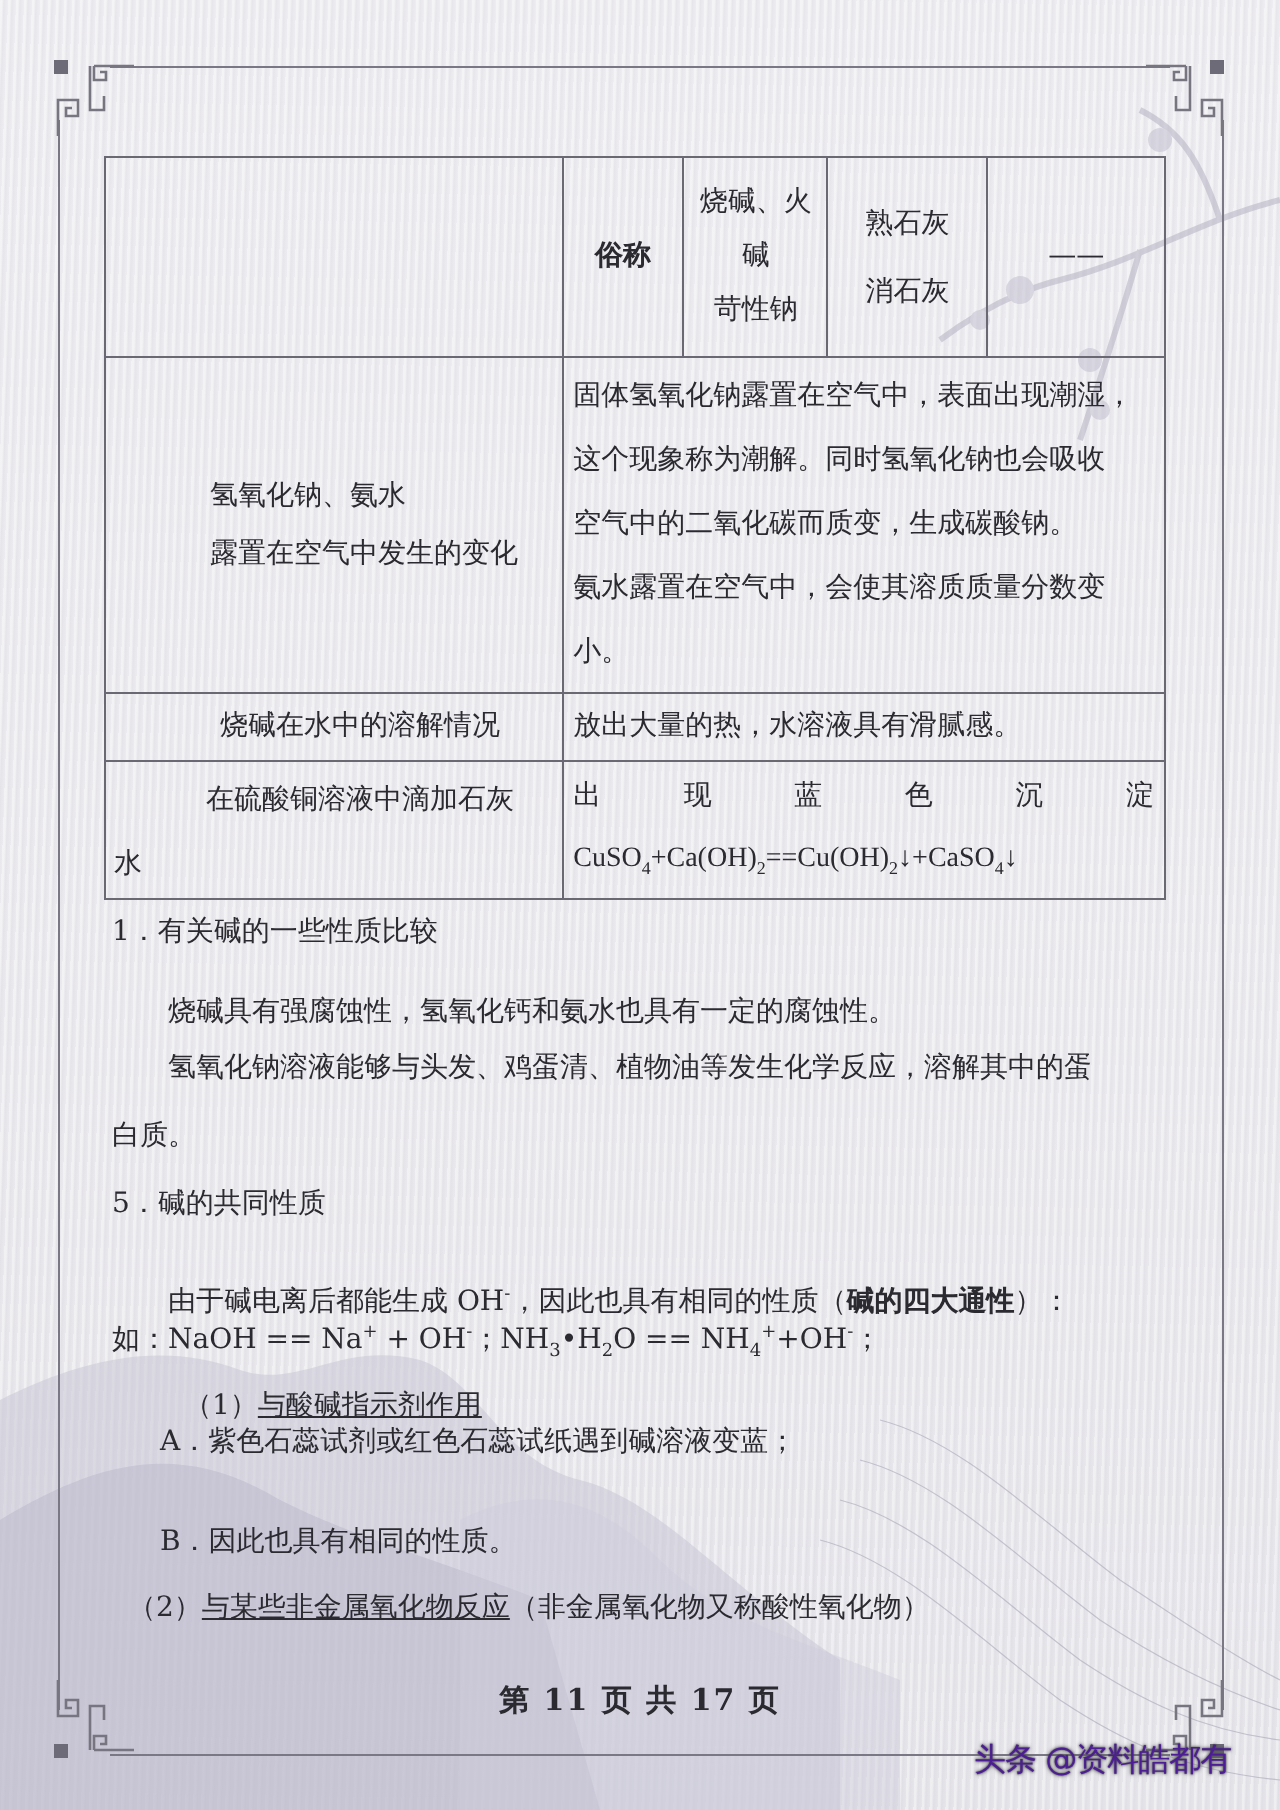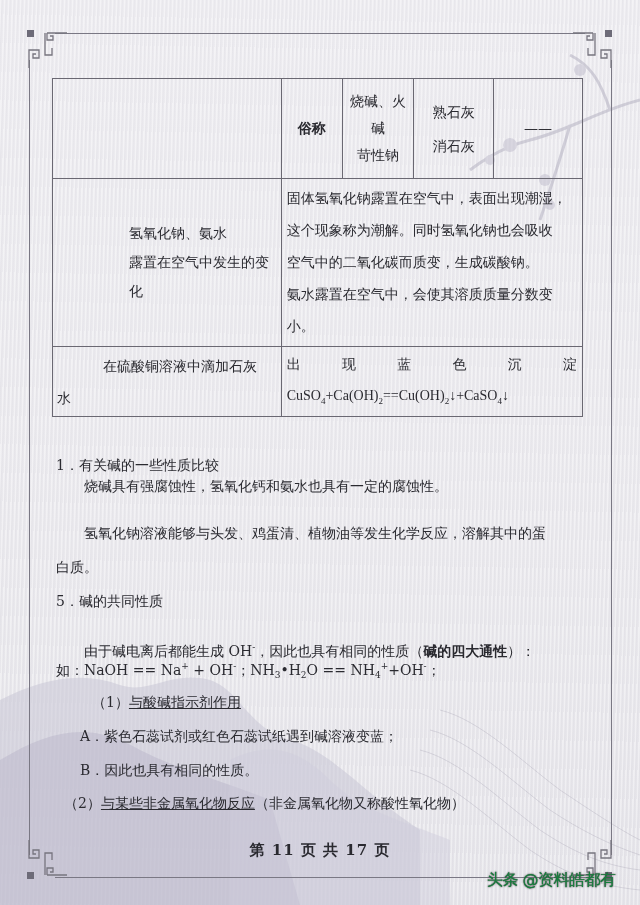--- a/index.html
+++ b/index.html
@@ -33,21 +33,21 @@
   table.main td { border:1px solid #6a6872; padding:0; vertical-align:middle; }
   .c-center { text-align:center; }
   .bold { font-weight:bold; }
   .multiline div { line-height:27px; }
   .para { position:absolute; font-size:14px; white-space:nowrap; }
   .ul { text-decoration:underline; }
   sub, sup { font-size:9px; }
   .footer { position:absolute; left:0; width:640px; top:841px; text-align:center; font-size:15px; font-weight:bold; letter-spacing:1px; }
   .watermark {
     position:absolute; left:487px; top:870px; font-family:"DejaVu Sans","Liberation Sans",sans-serif;
-    font-size:16px; color:#15803d; text-shadow:0 0 2px #555,0 0 1px #333; letter-spacing:-0.5px;
+    font-size:16px; color:#4c1d95; text-shadow:0 0 2px #555,0 0 1px #333; letter-spacing:-0.5px;
   }
 </style>
 </head>
 <body>
 
 <div class="bg"></div>
 
 <svg class="mountain" viewBox="0 0 640 265" preserveAspectRatio="none">
   <path d="M0,60 C40,40 80,30 120,45 C150,55 170,30 210,40 C240,50 250,90 290,100 C330,110 360,150 420,190 L420,265 L0,265 Z" fill="#c9c6d6" opacity="0.55"></path>
   <path d="M0,120 C50,90 90,80 140,110 C180,130 220,140 270,160 L300,265 L0,265 Z" fill="#b9b5c9" opacity="0.5"></path>
@@ -119,33 +119,37 @@
       <div>苛性钠</div>
     </td>
     <td class="c-center multiline" style="width:79px;margin-top:43px;">
       <div style="line-height:34px;">熟石灰</div>
       <div style="line-height:34px;">消石灰</div>
     </td>
     <td class="c-center" style="width:88px;">——</td>
   </tr>
 
   <tr style="height:168px;">
-    <td class="multiline" style="padding-left:76px;margin-left:32px;">
+    <td class="multiline" style="padding-left:52px;margin-left:32px;">
       <div style="line-height:29px;">氢氧化钠、氨水</div>
       <div style="line-height:29px;">露置在空气中发生的变化</div>
     </td>
     <td colspan="4" class="multiline" style="padding-left:5px; vertical-align:top; padding-top:3px;">
       <div style="line-height:32px;">固体氢氧化钠露置在空气中，表面出现潮湿，</div>
       <div style="line-height:32px;">这个现象称为潮解。同时氢氧化钠也会吸收</div>
       <div style="line-height:32px;">空气中的二氧化碳而质变，生成碳酸钠。</div>
       <div style="line-height:32px;">氨水露置在空气中，会使其溶质质量分数变</div>
       <div style="line-height:32px;">小。</div>
     </td>
   </tr>
 
+  <tr style="height:34px;">
+    <td style="padding-left:57px;">烧碱在水中的溶解情况</td>
+    <td colspan="4" style="padding-left:5px;">放出大量的热，水溶液具有滑腻感。</td>
+  </tr>
 
   <tr style="height:68px;">
     <td>
       <div style="padding-left:50px; line-height:34px;">在硫酸铜溶液中滴加石灰</div>
       <div style="padding-left:4px; line-height:30px;">水</div>
     </td>
     <td colspan="4" style="padding-left:5px; padding-right:5px;">
       <div style="display:flex; justify-content:space-between; line-height:34px;">
         <span>出</span>
         <span>现</span>
@@ -156,36 +160,36 @@
       </div>
       <div style="line-height:30px; font-family:'Liberation Serif',serif; font-size:14px;">
         <span>CuSO</span><sub>4</sub><span>+Ca(OH)</span><sub>2</sub><span>==Cu(OH)</span><sub>2</sub><span>↓+CaSO</span><sub>4</sub><span>↓</span>
       </div>
     </td>
   </tr>
 </tbody>
   </table>
 
 <div class="para" style="left:56px; top:457px;">1．有关碱的一些性质比较</div>
-<div class="para" style="left:84px; top:478px;">烧碱具有强腐蚀性，氢氧化钙和氨水也具有一定的腐蚀性。</div>
+<div class="para" style="left:84px; top:497px;">烧碱具有强腐蚀性，氢氧化钙和氨水也具有一定的腐蚀性。</div>
 <div class="para" style="left:84px; top:525px;">氢氧化钠溶液能够与头发、鸡蛋清、植物油等发生化学反应，溶解其中的蛋</div>
 <div class="para" style="left:56px; top:559px;">白质。</div>
 
 <div class="para" style="left:56px; top:593px;">5．碱的共同性质</div>
 <div class="para" style="left:84px; top:627px;margin-top:15px;">
   <span>由于碱电离后都能生成 OH</span><sup>-</sup><span>，因此也具有相同的性质（</span><span class="bold">碱的四大通性</span><span>）：</span>
 </div>
 <div class="para" style="left:56px; top:661px;">
   <span>如：NaOH == Na</span><sup>+</sup><span> + OH</span><sup>-</sup><span>；NH</span><sub>3</sub><span>•H</span><sub>2</sub><span>O == NH</span><sub>4</sub><sup>+</sup><span>+OH</span><sup>-</sup><span>；</span>
 </div>
 
 <div class="para" style="left:64px; top:694px;margin-left:28px;">
   <span>（1）</span><span class="ul">与酸碱指示剂作用</span>
 </div>
-<div class="para" style="left:80px; top:728px;">A．紫色石蕊试剂或红色石蕊试纸遇到碱溶液变蓝；</div>
+<div class="para" style="left:80px; top:712px;">A．紫色石蕊试剂或红色石蕊试纸遇到碱溶液变蓝；</div>
 <div class="para" style="left:80px; top:762px;">B．因此也具有相同的性质。</div>
 <div class="para" style="left:64px; top:795px;">
   <span>（2）</span><span class="ul">与某些非金属氧化物反应</span><span>（非金属氧化物又称酸性氧化物）</span>
 </div>
 
 <div class="footer">第 11 页 共 17 页</div>
 
 <div class="watermark">头条 @资料皓都有</div>
 
 </body></html>

